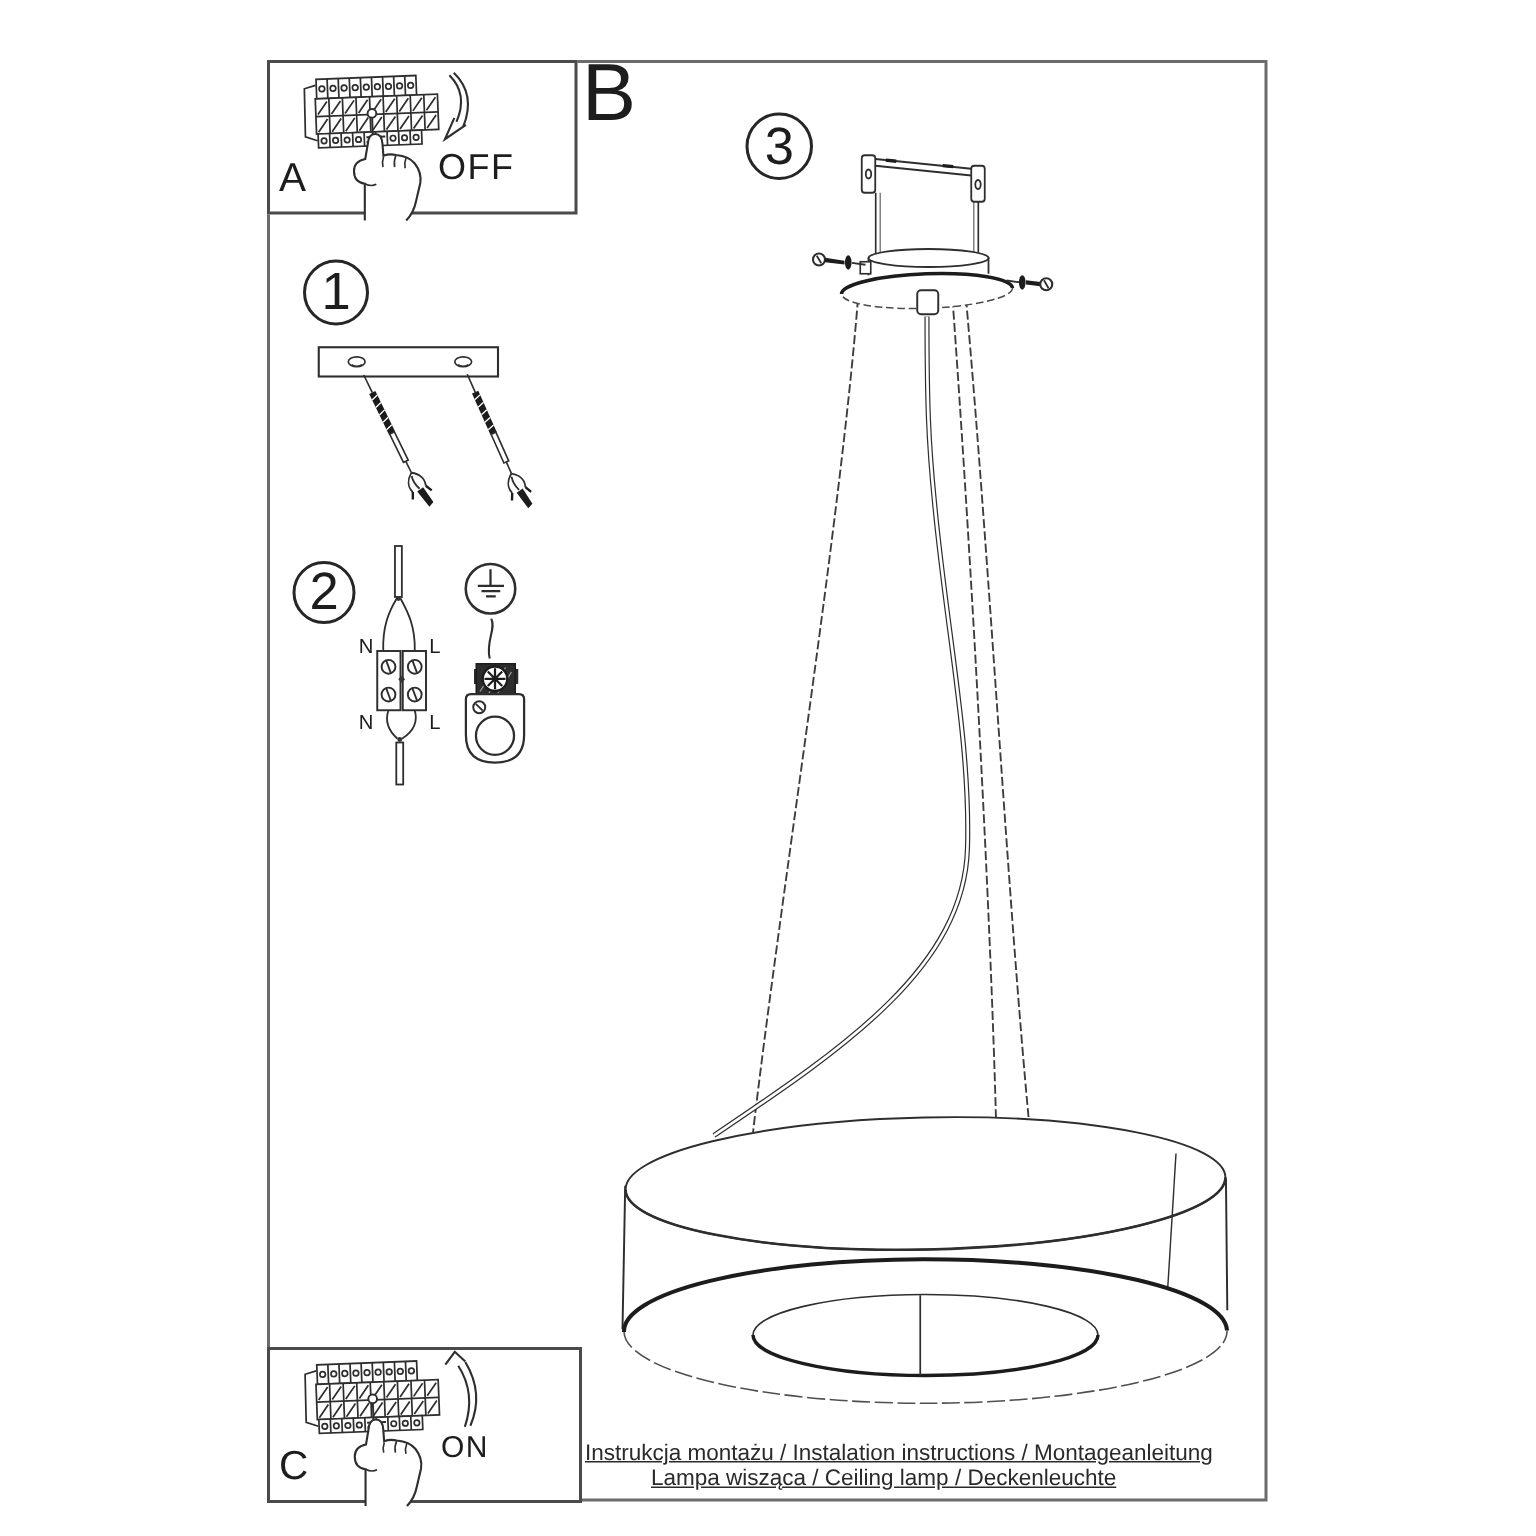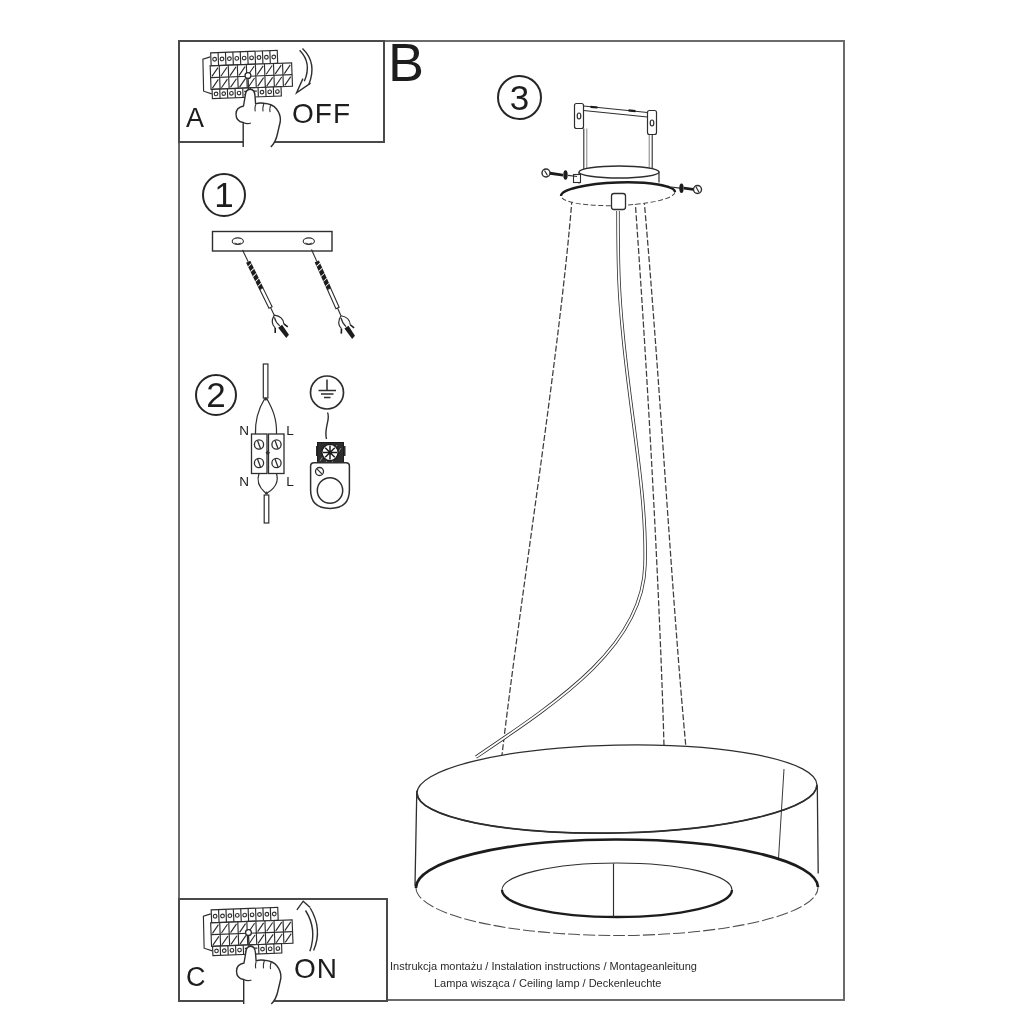--- a/index.html
+++ b/index.html
@@ -7,32 +7,32 @@
         font-family:"Liberation Sans","DejaVu Sans",sans-serif;color:#1d1d1d;}
   .frame{position:absolute;box-sizing:border-box;background:transparent;}
   #main-border{left:178px;top:40px;width:667px;height:961px;border:2px solid #6b6b6b;}
   #box-a{left:178px;top:40px;width:207px;height:103px;border:2px solid #4a4a4a;background:#fff;}
   #box-c{left:178px;top:898px;width:210px;height:104px;border:2px solid #4a4a4a;background:#fff;}
   #art{position:absolute;left:0;top:0;}
   .txt{position:absolute;line-height:1;white-space:pre;}
   #label-b{left:388px;top:35px;font-size:54px;}
   #label-a{left:186px;top:105px;font-size:27px;}
   #label-c{left:186px;top:964px;font-size:27px;}
-  #text-off{left:292px;top:100px;font-size:28px;letter-spacing:1px;}
-  #text-on{left:294px;top:955px;font-size:28px;letter-spacing:1px;}
+  #text-off{left:292px;top:100px;font-size:24px;letter-spacing:1px;}
+  #text-on{left:294px;top:955px;font-size:20px;letter-spacing:1px;}
   .stepcircle{position:absolute;box-sizing:border-box;border:2.2px solid #262626;border-radius:50%;
               display:flex;align-items:center;justify-content:center;background:#fff;
               font-size:35px;color:#1d1d1d;}
   #circle-1{left:202px;top:173px;width:44px;height:44px;}
   #circle-2{left:195px;top:374px;width:42px;height:42px;}
   #circle-3{left:497px;top:75px;width:45px;height:45px;}
   .wlabel{position:absolute;font-size:13.5px;transform:translateX(-50%);}
   #lbl-n-top{left:244px;top:423px;} #lbl-l-top{left:290px;top:423px;}
   #lbl-n-bot{left:244px;top:474px;} #lbl-l-bot{left:290px;top:474px;}
-  .footer{position:absolute;left:390px;font-size:11px;color:#2a2a2a;}
+  .footer{position:absolute;left:390px;font-size:15px;color:#2a2a2a;text-decoration:underline;}
   #footer-1{top:960px;} #footer-2{top:977px;margin-left:44px;}
 </style>
 </head>
 <body>
 
 <div class="page">
 
   <div class="frame" id="main-border"></div>
   <div class="frame" id="box-a"></div>
   <div class="frame" id="box-c"></div>

